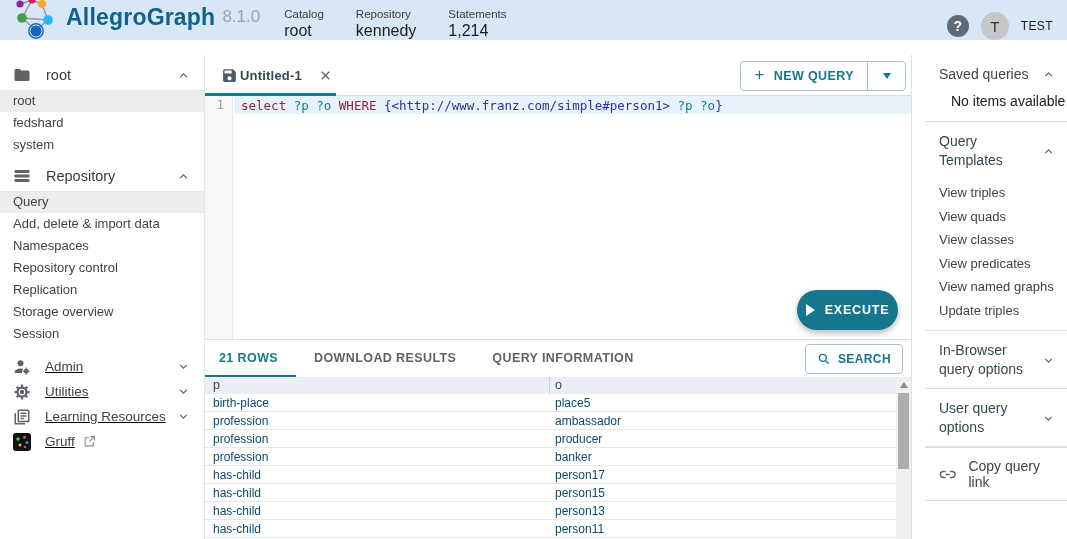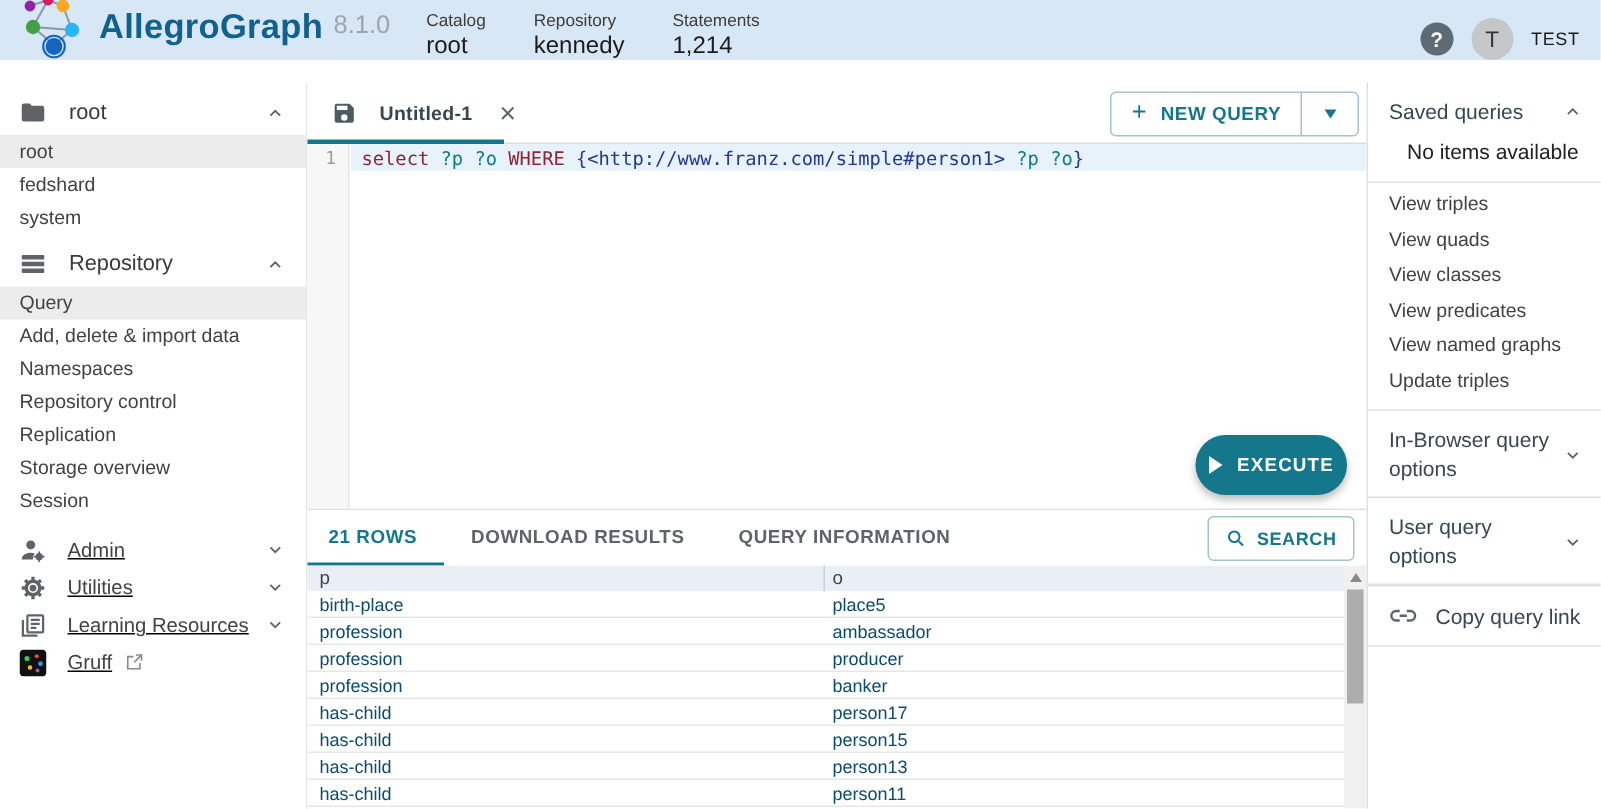--- a/index.html
+++ b/index.html
@@ -36,21 +36,21 @@
   .foot-item { height:25px; display:flex; align-items:center; padding:0 14px 0 13px;
                font-size:13.5px; color:#424242; cursor:pointer; }
   .foot-item .fico { width:19px; display:flex; margin-right:13px; }
   .foot-item .chev { margin-left:auto; display:flex; }
   .foot-item .ext { margin-left:8px; display:flex; }
 
   
   .main { position:absolute; top:55px; left:205px; width:706px; bottom:0; background:#fff; }
   .tabbar { position:relative; height:41px; border-bottom:1px solid #dcdcdc; display:flex; align-items:center; }
   .saveico { margin-left:16px; display:flex; cursor:pointer; }
-  .tab { display:flex; align-items:center; margin-left:15px; cursor:pointer;text-align:right; }
+  .tab { display:flex; align-items:center; margin-left:2px; cursor:pointer;text-align:right; }
   .tab-title { font-size:13px; font-weight:bold; color:#37474f; letter-spacing:.2px; }
   .tab-close { margin-left:17px; display:flex; cursor:pointer; }
   .tab-underline { position:absolute; left:0; bottom:-1px; width:131px; height:3px; background:#15778c; }
   .newq { position:absolute; right:5px; top:6px; height:30px; display:flex; border:1px solid #a3c4cf;
           border-radius:4px; color:#15778c; background:#fff; }
   .newq-main { display:flex; align-items:center; gap:9px; padding:0 13px; font-size:12.5px; font-weight:bold;
                letter-spacing:.4px; border-right:1px solid #a3c4cf; cursor:pointer; }
   .newq-main .plus { font-size:17px; font-weight:normal; margin-top:-2px; }
   .newq-arrow { width:37px; display:flex; align-items:center; justify-content:center; cursor:pointer; }
   .caret { width:0; height:0; border-left:4.5px solid transparent; border-right:4.5px solid transparent;
@@ -97,21 +97,21 @@
           margin-right:15px; cursor:pointer; }
   .trow .tcell { font-size:12px; color:#0c4a6e; border-right:none; }
   .vscroll { position:absolute; top:0; right:0; width:15px; bottom:0; background:#f0f0f0; cursor:pointer; }
   .vscroll .up { position:absolute; top:5px; left:3.5px; width:0; height:0;
                  border-left:4px solid transparent; border-right:4px solid transparent;
                  border-bottom:6px solid #8a8a8a; }
   .vscroll .thumb { position:absolute; top:16px; left:2px; width:11px; height:76px; background:#adadad; }
 
   
   .rsb { position:absolute; top:55px; right:0; width:156px; bottom:0; background:#fff;
-         border-left:1px solid #e0e0e0; }
+         border-left:1px solid #e0e0e0;padding-left:13px; }
   .rs-hdr { display:flex; align-items:center; padding:10px 12px 9px 14px; font-size:14px;
             color:#37474f; cursor:pointer; }
   .rs-hdr .lbl { flex:1; line-height:19px; }
   .rs-hdr .chev { margin-left:6px; display:flex; }
   .rs-empty { padding:0 0 12px 26px; font-size:14px; color:#212121; }
   .rs-div { border-top:1px solid #e0e0e0; }
   .rs-item { padding:4px 0 4.5px 14px; font-size:13px; color:#424242; cursor:pointer; white-space:nowrap; }
   .rs-items { padding:2px 0 8px 0; }
   .rs-link { display:flex; align-items:center; gap:12px; padding:10px 10px 10px 14px;
              font-size:14px; color:#37474f; cursor:pointer; }
@@ -379,20 +379,28 @@
     <span class="lbl">Saved queries</span>
     <span class="chev">
       <svg viewBox="0 0 24 24" width="13" height="13" fill="none" stroke="#5f6368" stroke-width="2.2">
           <path d="M6 15l6-6 6 6"></path>
         </svg>
     </span>
   </div>
   <div class="rs-empty">No items available</div>
   <div class="rs-div"></div>
 
+  <div class="rs-hdr">
+    <span class="lbl">Query Templates</span>
+    <span class="chev">
+      <svg viewBox="0 0 24 24" width="13" height="13" fill="none" stroke="#5f6368" stroke-width="2.2">
+          <path d="M6 15l6-6 6 6"></path>
+        </svg>
+    </span>
+  </div>
   <div class="rs-items" id="template-items">
       <div class="rs-item">View triples</div>
       <div class="rs-item">View quads</div>
       <div class="rs-item">View classes</div>
       <div class="rs-item">View predicates</div>
       <div class="rs-item">View named graphs</div>
       <div class="rs-item">Update triples</div>
     </div>
   <div class="rs-div"></div>
 

